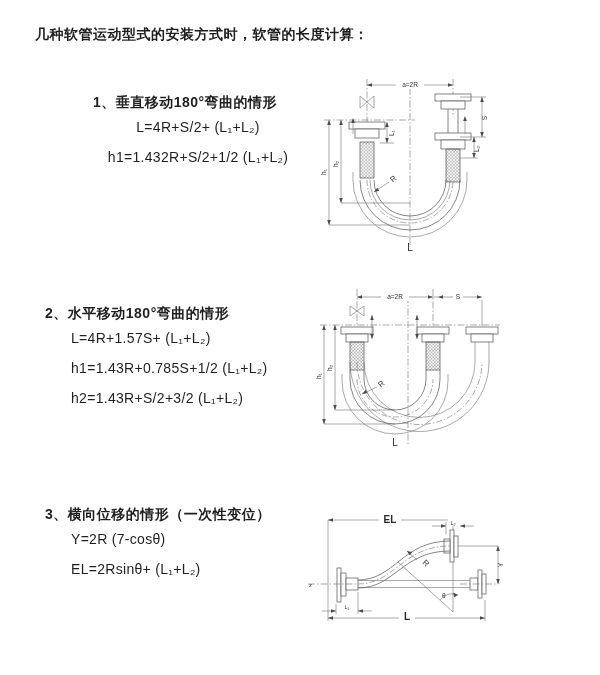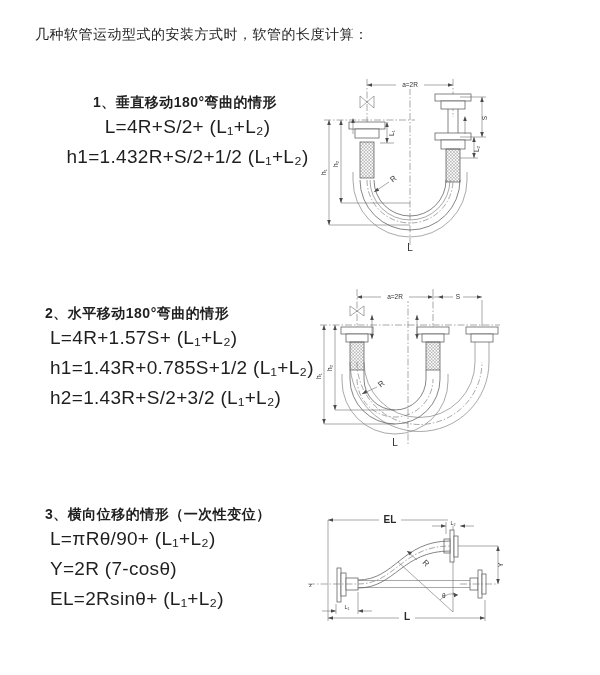--- a/index.html
+++ b/index.html
@@ -1,21 +1,21 @@
 <!DOCTYPE html>
 <html><head>
 <meta charset="utf-8">
 <style>
   html,body{margin:0;padding:0;background:#fff;}
   .page{position:relative;width:600px;height:675px;background:#ffffff;overflow:hidden;
         font-family:"Liberation Sans",sans-serif;color:#1f1f1f;}
-  .title{position:absolute;left:35px;top:26px;font-size:14px;font-weight:normal;letter-spacing:.5px;}
+  .title{position:absolute;left:35px;top:26px;font-size:14px;font-weight:bold;letter-spacing:.5px;}
   .sec{position:absolute;left:45px;width:280px;}
   .sec .heading{font-size:14px;font-weight:600;line-height:20px;letter-spacing:.5px;white-space:nowrap;}
-  .sec .formula{font-size:19px;line-height:30px;height:30px;margin-left:5px;letter-spacing:.3px;white-space:nowrap;}
+  .sec .formula{font-size:14px;line-height:30px;height:30px;margin-left:26px;letter-spacing:.3px;white-space:nowrap;}
   .sec1{top:92px;text-align:center;} .sec2{top:303px;} .sec3{top:504px;}
   .dwg{position:absolute;}
   .d1{left:310px;top:72px;} .d2{left:310px;top:282px;} .d3{left:300px;top:500px;}
   svg{display:block;}
   svg text{font-family:"Liberation Sans",sans-serif;fill:#333;}
   .ln{stroke:#5c5c5c;stroke-width:.75;fill:none;}
   .lnthin{stroke:#6e6e6e;stroke-width:.6;fill:none;}
   .cl{stroke:#6e6e6e;stroke-width:.6;fill:none;stroke-dasharray:7 2 1.5 2;}
   .dsh{stroke:#6e6e6e;stroke-width:.6;fill:none;stroke-dasharray:6 2 1.5 2;}
   .ar{fill:#4a4a4a;stroke:none;}
@@ -40,21 +40,20 @@
 
   <section class="sec sec2">
     <div class="heading">2、水平移动180°弯曲的情形</div>
     <div class="formula">L=4R+1.57S+ (L₁+L₂)</div>
     <div class="formula">h1=1.43R+0.785S+1/2 (L₁+L₂)</div>
     <div class="formula">h2=1.43R+S/2+3/2 (L₁+L₂)</div>
   </section>
 
   <section class="sec sec3">
     <div class="heading">3、横向位移的情形（一次性变位）</div>
-    <div class="formula">L=πRθ/90+ (L₁+L₂)</div>
     <div class="formula">Y=2R (7-cosθ)</div>
     <div class="formula">EL=2Rsinθ+ (L₁+L₂)</div>
   </section>
 
   <svg class="dwg d1" width="280" height="190" viewBox="0 0 280 190">
     <defs>
       <pattern id="htA" width="3.2" height="3.2" patternUnits="userSpaceOnUse">
         <path d="M0,0 L3.2,3.2 M0,3.2 L3.2,0" stroke="#8f8f8f" stroke-width="0.5"></path>
       </pattern>
     </defs>

